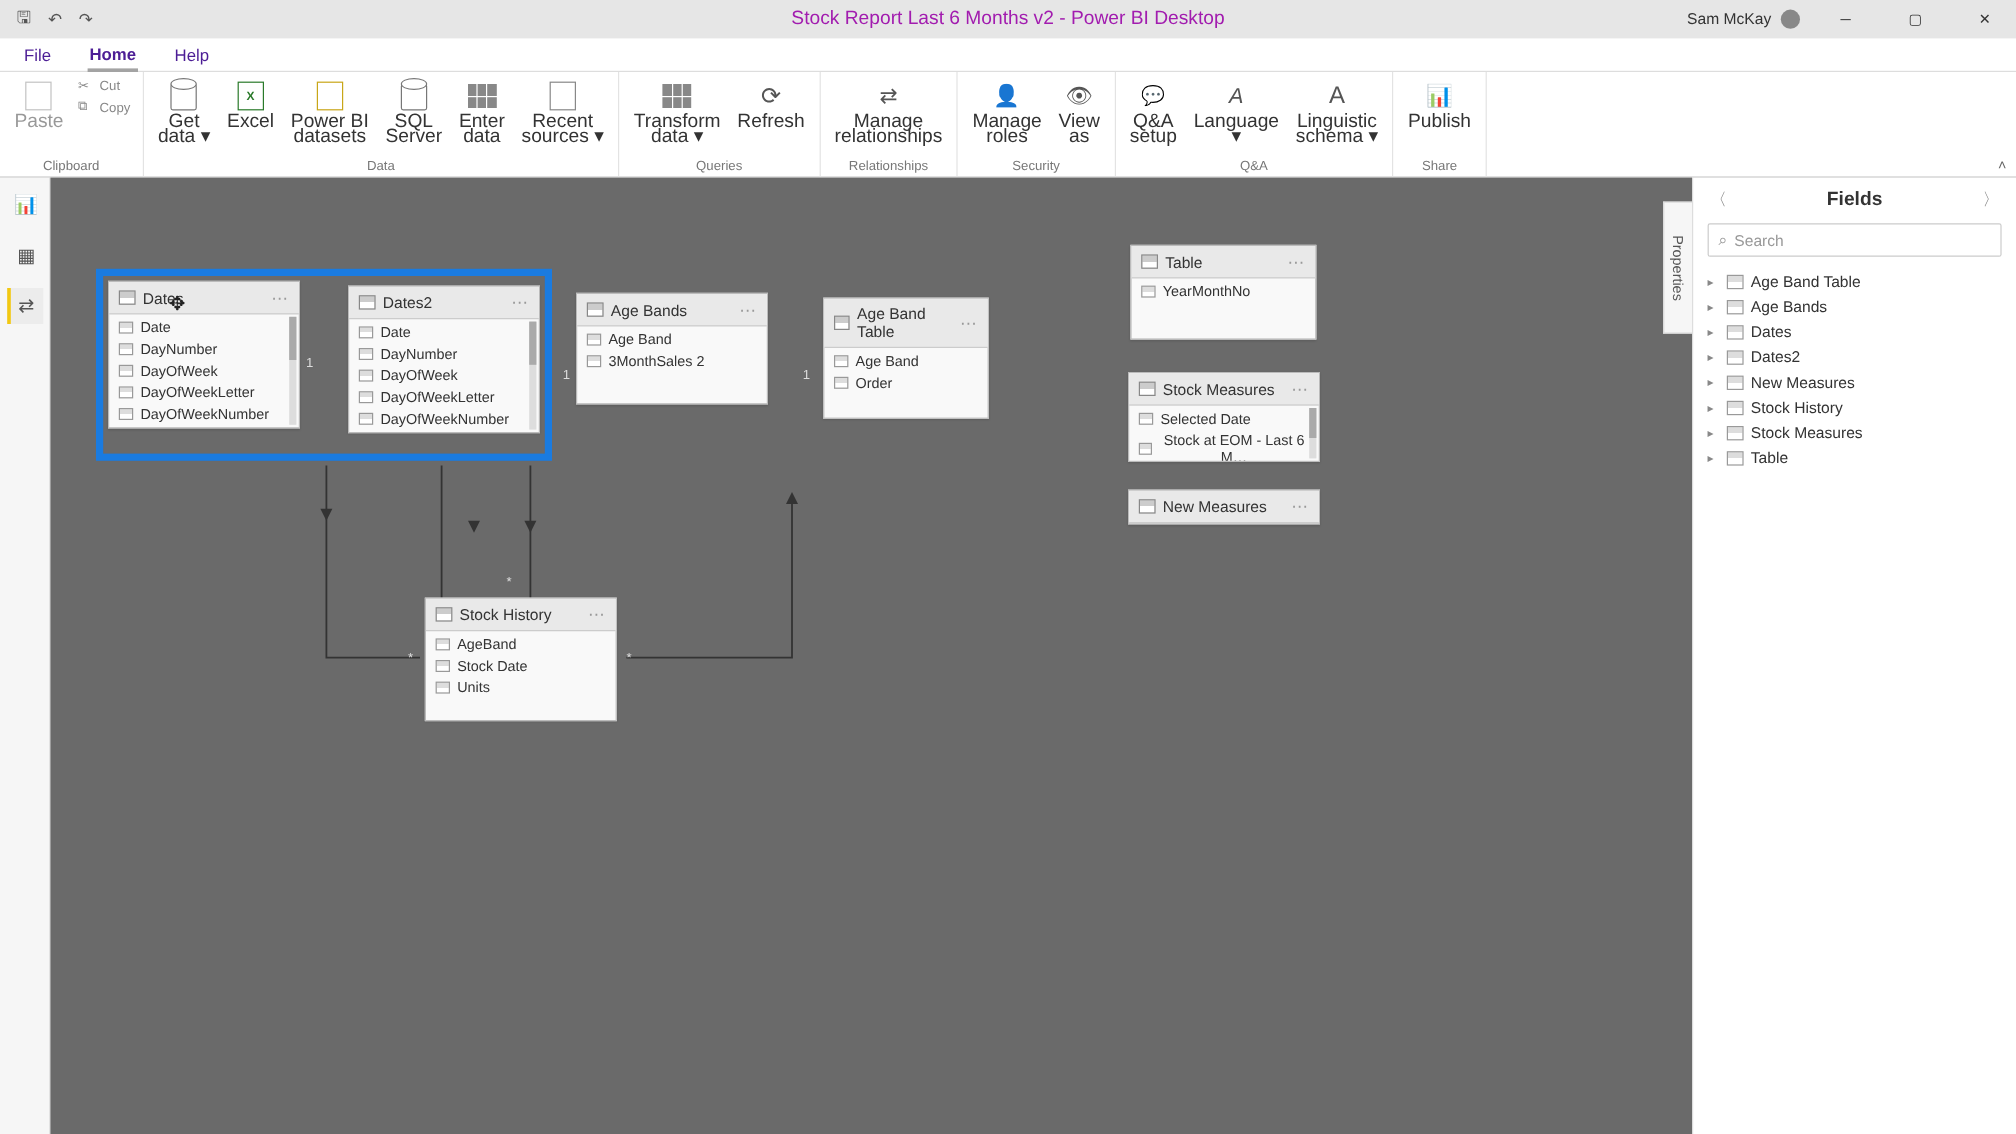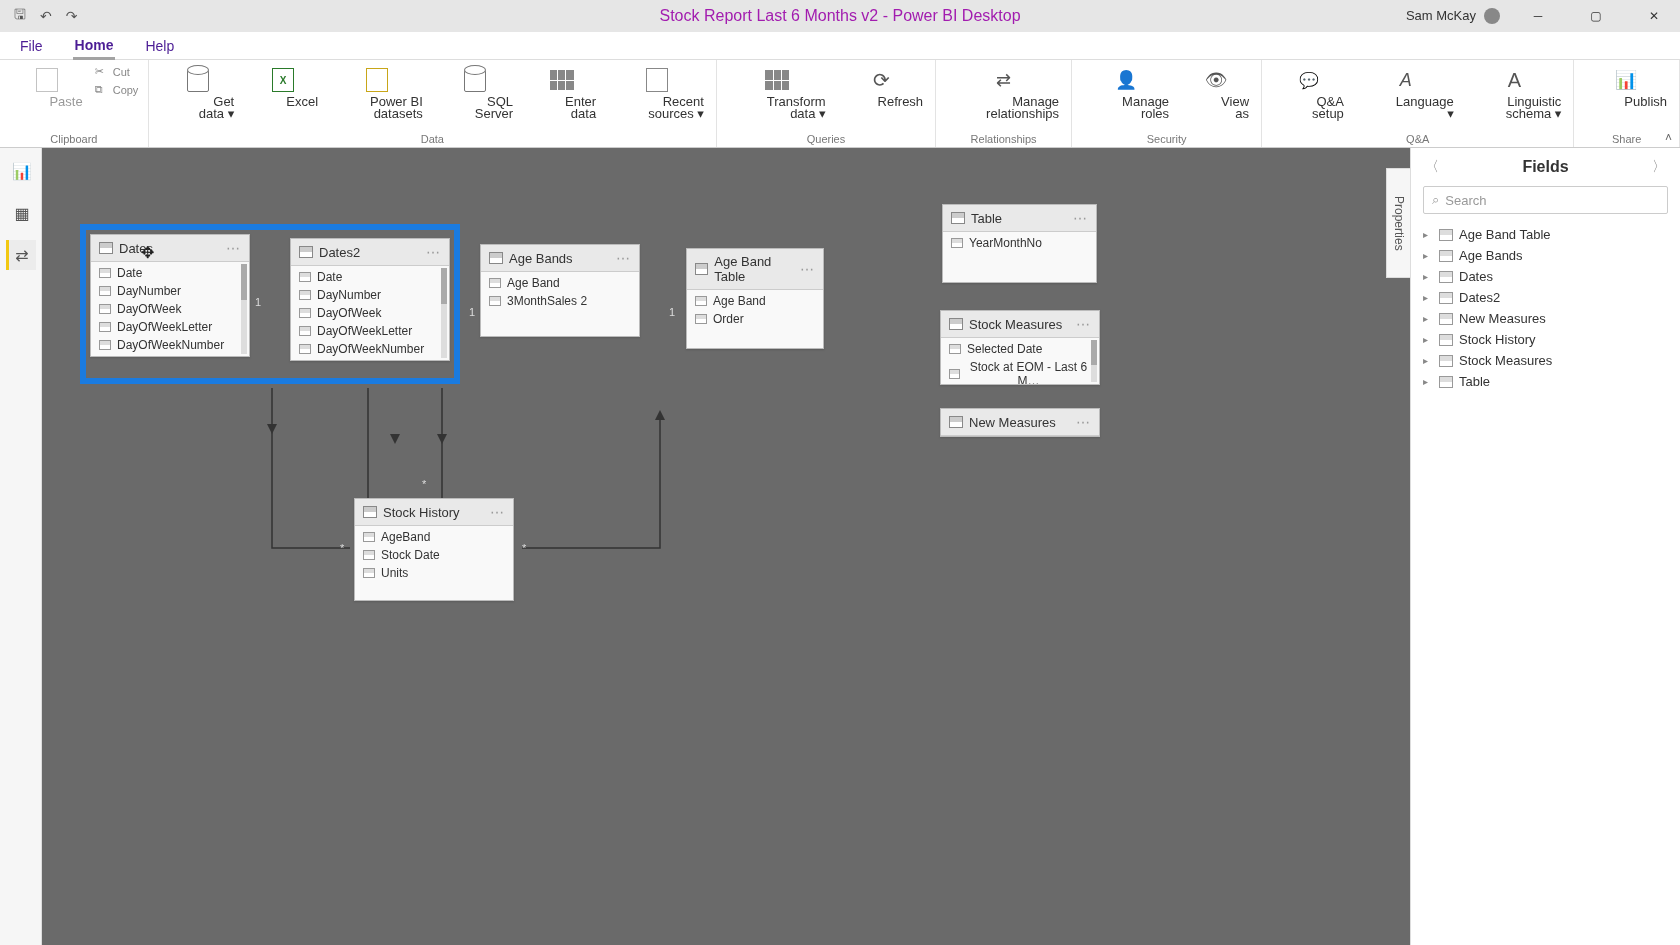--- a/index.html
+++ b/index.html
@@ -20,21 +20,21 @@
 .tabstrip .tab { font-size: 14px; color: #4c1d95; padding: 4px 2px; cursor: pointer; }
 .tabstrip .tab.active { font-weight: 600; border-bottom: 3px solid #a3a3a3; margin-bottom: -1px; }
 
 
 .ribbon { height: 88px; border-bottom: 1px solid #ccc; display: flex; position: relative; }
 .ribbon-group { border-right: 1px solid #e3e3e3; padding: 4px 8px 2px; display: flex; flex-direction: column; justify-content: space-between; align-items: center; }
 .ribbon-group .items { display: flex; gap: 6px; align-items: flex-start; height: 66px; }
 .ribbon-group .label { font-size: 11px; color: #777; text-align: center; }
 .rbtn { display: flex; flex-direction: column; align-items: center; justify-content: flex-start; min-width: 40px; padding: 2px 4px; cursor: pointer; }
 .rbtn .ico { width: 28px; height: 28px; margin-bottom: 2px; display: flex; align-items: center; justify-content: center; }
-.rbtn .lbl { font-size: 13px; color: #333; text-align: right; line-height: 12px; margin-left: 38px; }
+.rbtn .lbl { font-size: 16px; color: #333; text-align: center; line-height: 12px; }
 .ribbon .collapse { position: absolute; right: 8px; bottom: 2px; font-size: 12px; color: #666; }
 
 .small-stack { display: flex; flex-direction: column; gap: 2px; align-items: flex-start; }
 .small-btn { display: flex; align-items: center; gap: 4px; font-size: 11px; color: #888; padding: 1px 2px; }
 .small-btn .sico { width: 14px; height: 14px; display: inline-block; }
 
 
 .mainrow { display: flex; height: calc(945px - 32px - 28px - 88px); }
 
 

